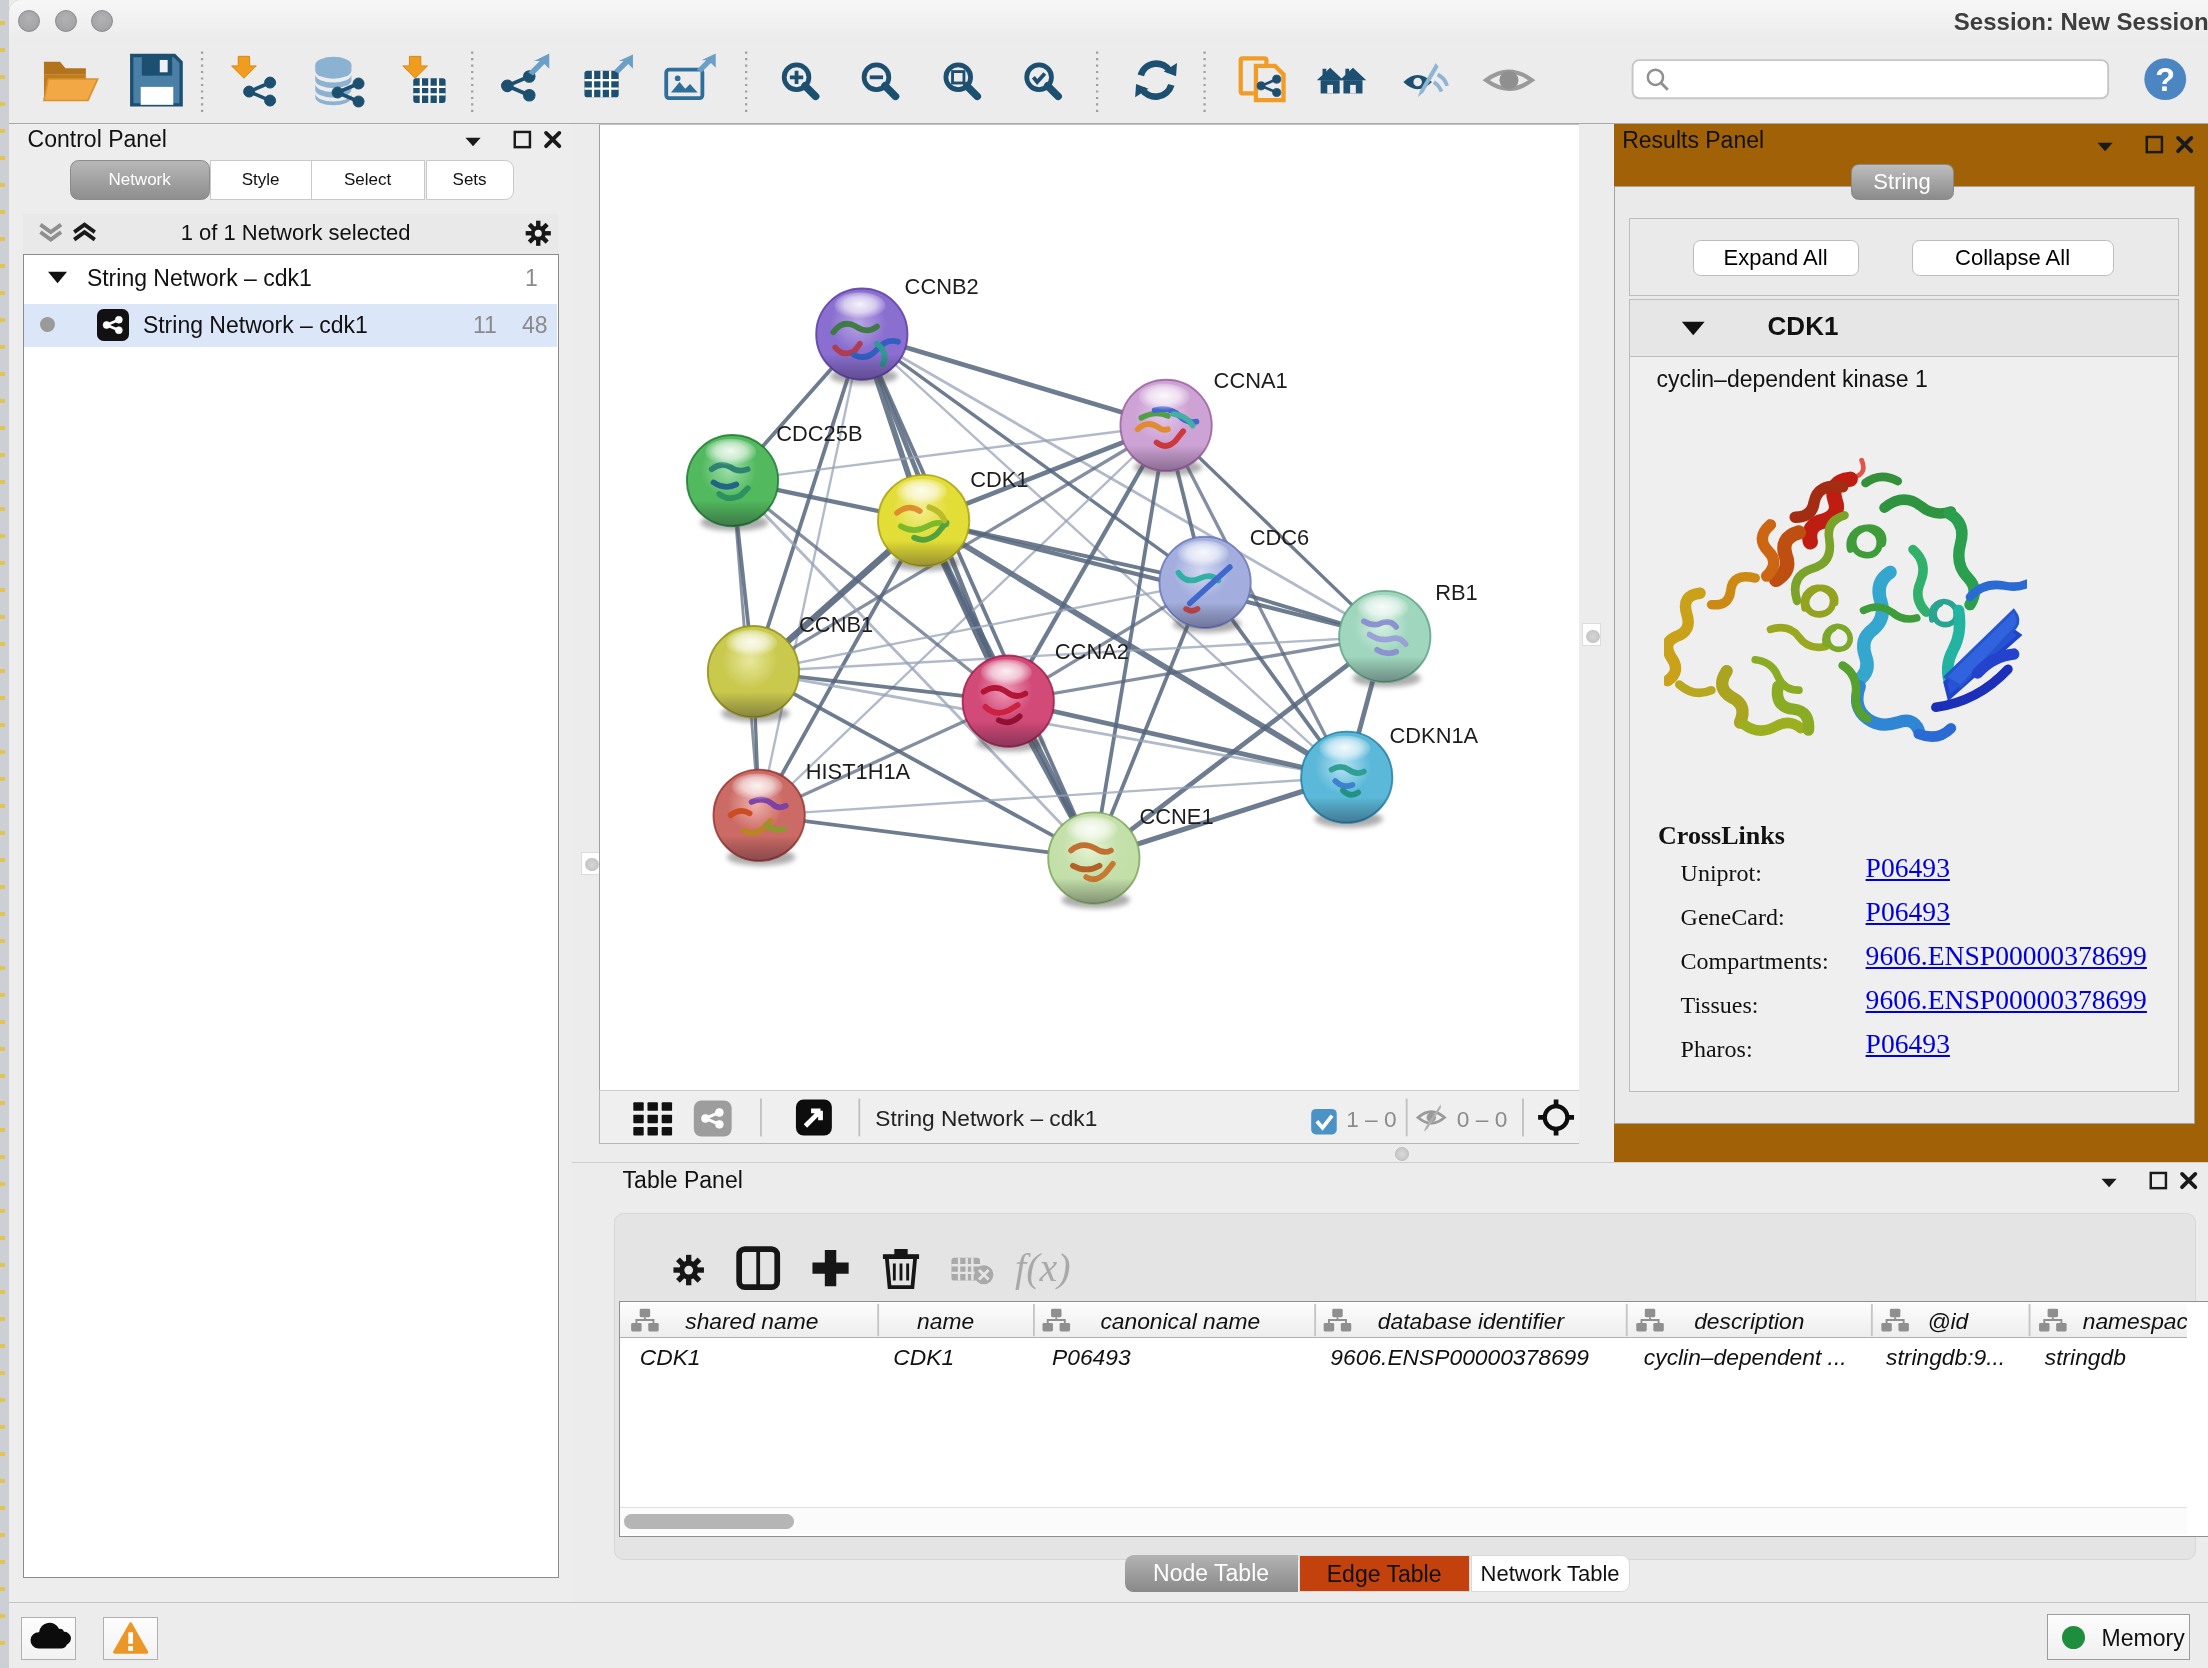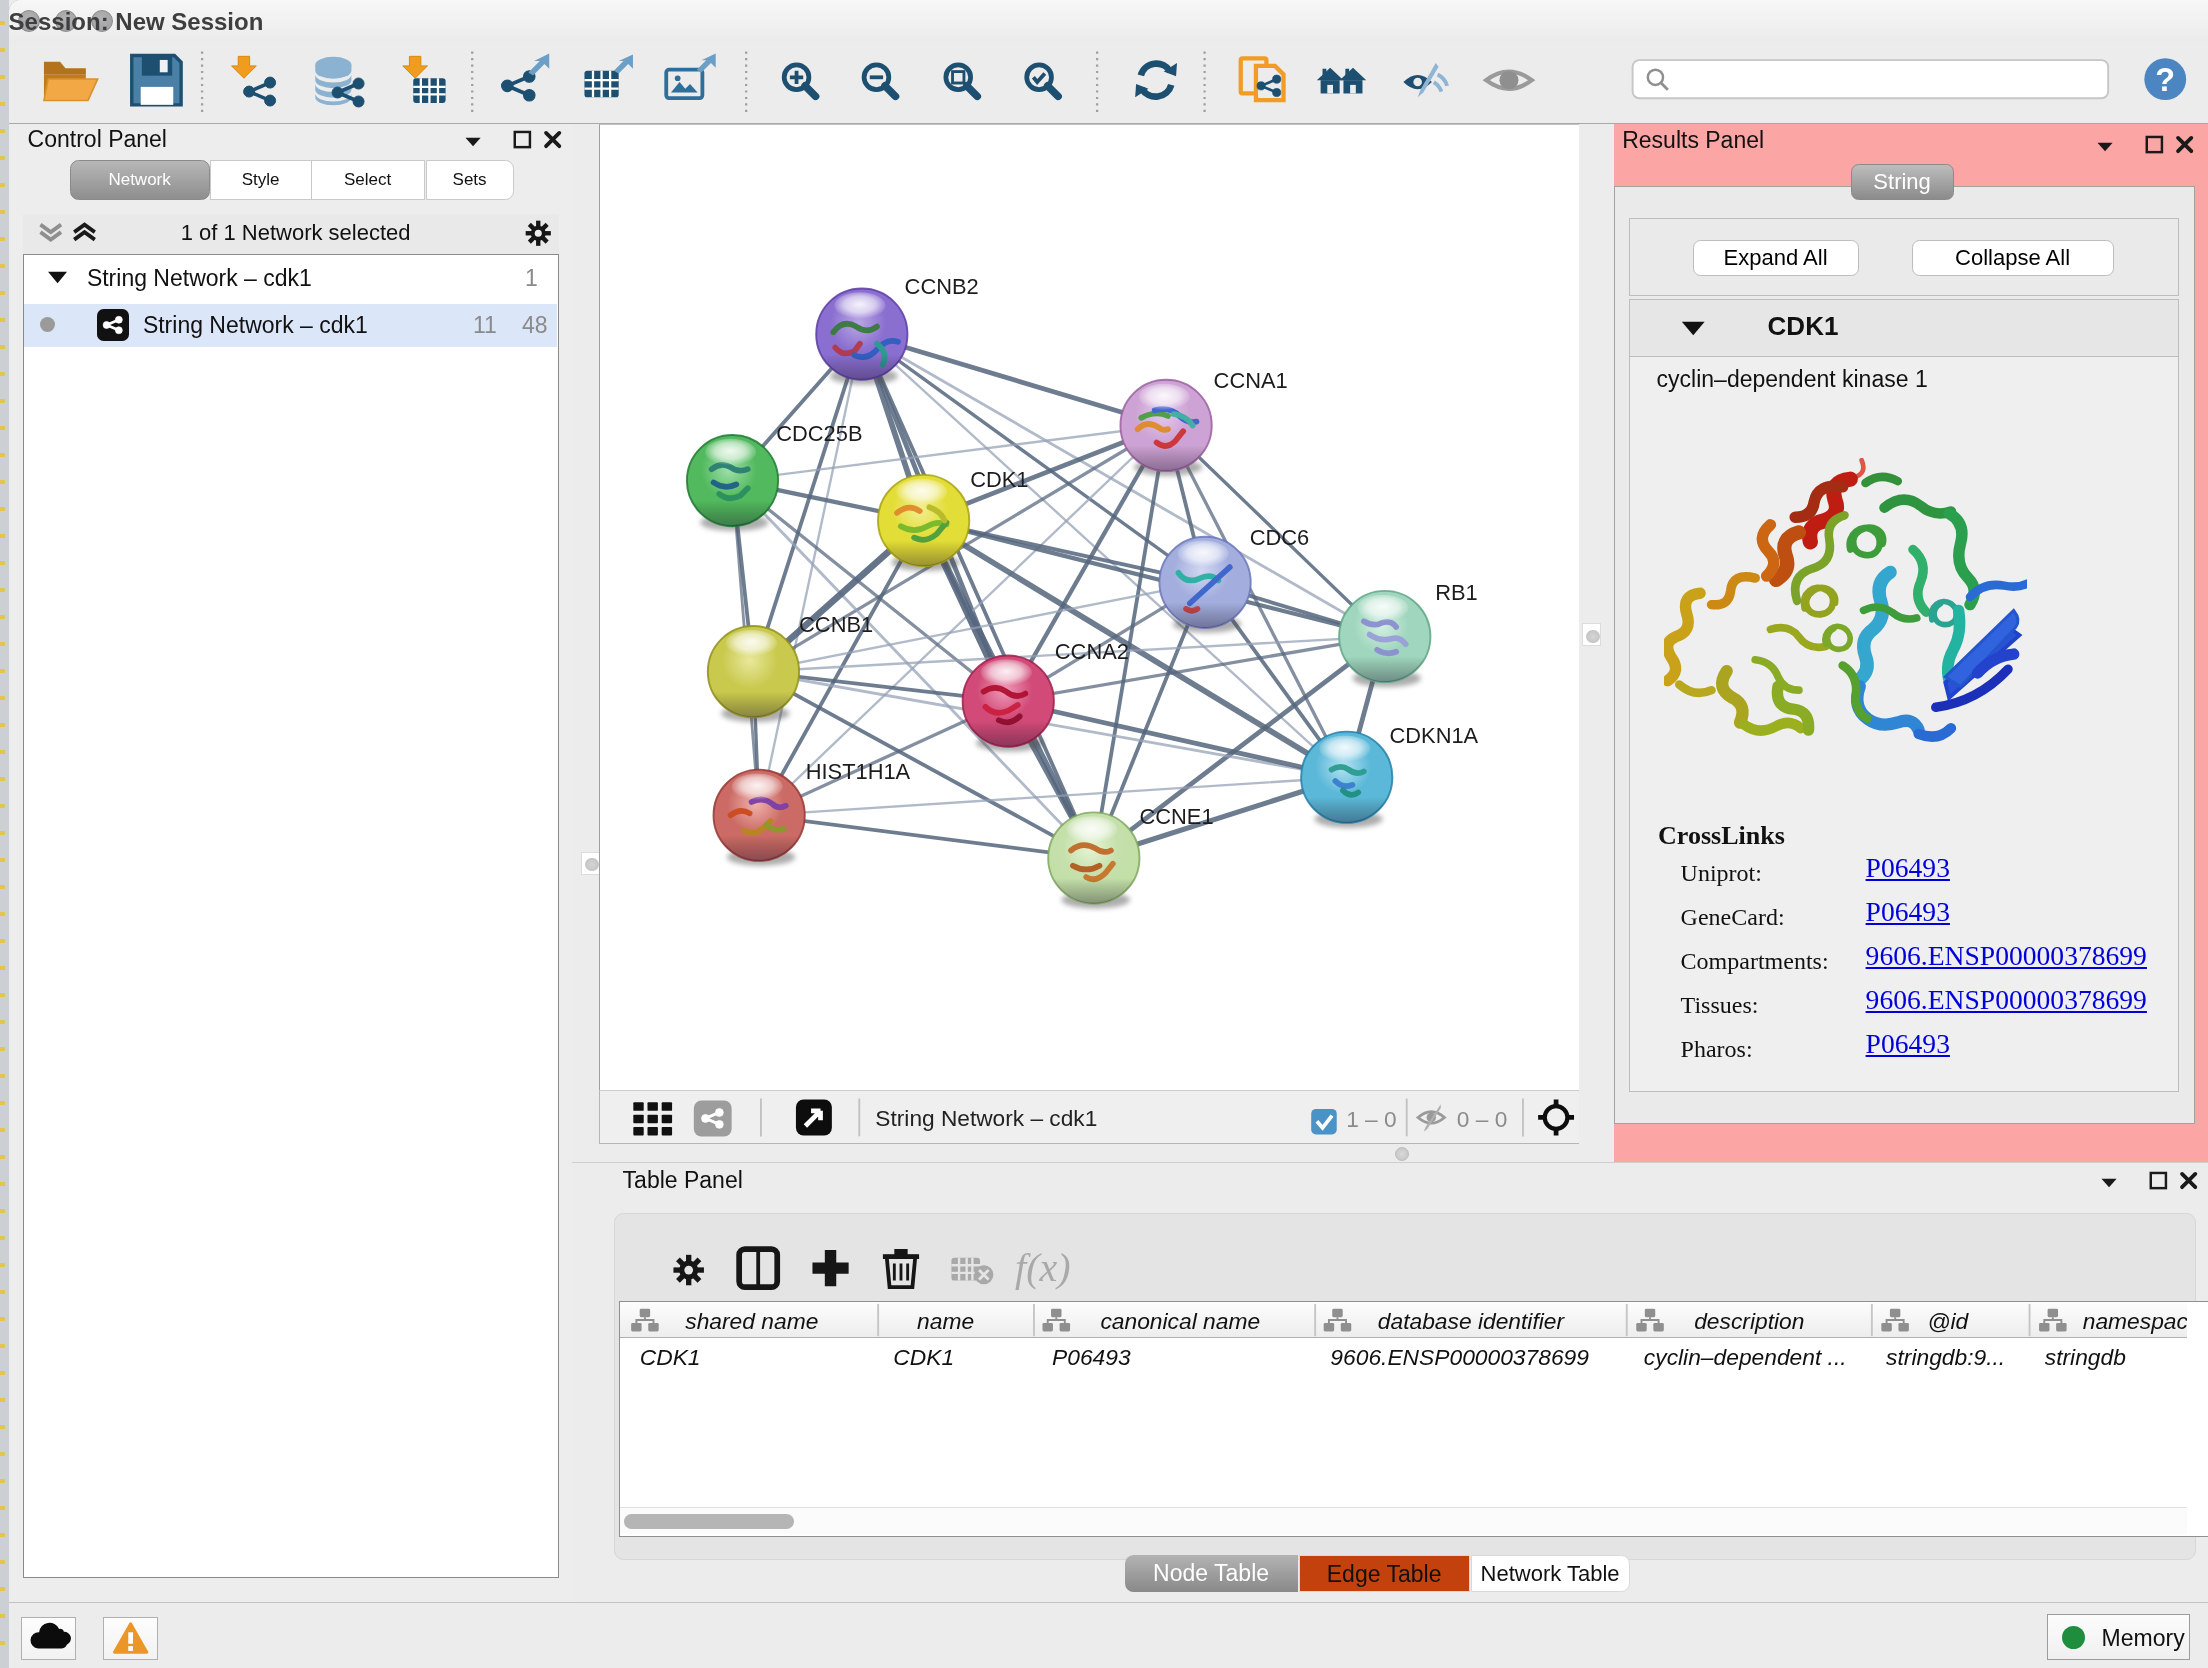--- a/index.html
+++ b/index.html
@@ -10,37 +10,37 @@
   
   #desk { left:0; top:0; width:8.6px; height:1668px; background:#ccd0d5; }
   #desk:before { content:''; position:absolute; left:0; top:0; width:4.8px; height:1668px; background:repeating-linear-gradient(180deg,transparent 0px,transparent 21px,#e3c44e 21px,#e3c44e 25px,transparent 25px,transparent 27px); }
   #win { left:8.6px; top:0; width:2200px; height:1668px; background:#ececec; border-radius:11.4px 0 0 0; box-shadow:inset 1px 0 0 #9a9a9a; }
   
   #titlebar { left:0; top:0; width:2200px; height:42px; border-radius:11.4px 0 0 0;
      background:linear-gradient(#f7f7f7,#ebebeb); }
   .tl { top:9.5px; width:22px; height:22px; border-radius:50%;
      background:radial-gradient(circle at 50% 38%, #b2b2b4 0%, #a5a5a7 65%, #98989a 100%);
      border:1px solid #8b8b8d; }
-  #title { left:0; width:2200px; top:7.6px; text-align:left; font-size:24px; font-weight:bold; color:#3e3e3e; }
+  #title { left:0; width:2200px; top:7.6px; text-align:right; font-size:24px; font-weight:bold; color:#3e3e3e; }
   
   #toolbar { left:0; top:42px; width:2200px; height:82px; background:#ececec; border-bottom:1px solid #a9a9a9; }
   
   #cp { left:0; top:124px; width:562px; height:1478px; background:#ededed; }
   #cp-title, #rp-title, #tp-title { font-size:23px; color:#111; }
   
   .tab { font-size:17px; color:#111; background:#fff; border:1px solid #c9c9c9; text-align:center; }
   .tabsel { background:linear-gradient(#b7b7b7,#8e8e8e); color:#fff; border:1px solid #8a8a8a; }
   
   #canvas { left:590px; top:124px; width:982px; height:966px; background:#fff;
      border-left:1px solid #a0a0a0; border-top:1px solid #c0c0c0; }
   #canvasbar { left:590px; top:1090px; width:982px; height:54px; background:#efefef;
      border:1px solid #b5b5b5; border-top:1px solid #cccccc; }
   
   #gutR { left:1570px; top:124px; width:44px; height:1039px; background:#ececec; }
-  #rp { left:1605px; top:124px; width:594px; height:1039px; background:#fca5a5; }
+  #rp { left:1605px; top:124px; width:594px; height:1039px; background:#a16207; }
   #tp { left:563px; top:1162px; width:1645px; height:439px; background:#ececec; border-top:1px solid #cfcfcf; }
   #statusbar { left:0; top:1602px; width:2200px; height:67px; background:#ececec; border-top:1.9px solid #c3c3c3; }
   .btn { background:#fff; border:1px solid #bdbdbd; border-radius:7.6px; text-align:center; }
 </style>
 </head>
 <body>
 <div id="page">
   <div id="desk" class="abs"></div>
   <div id="win" class="abs">
     <div id="titlebar" class="abs">

